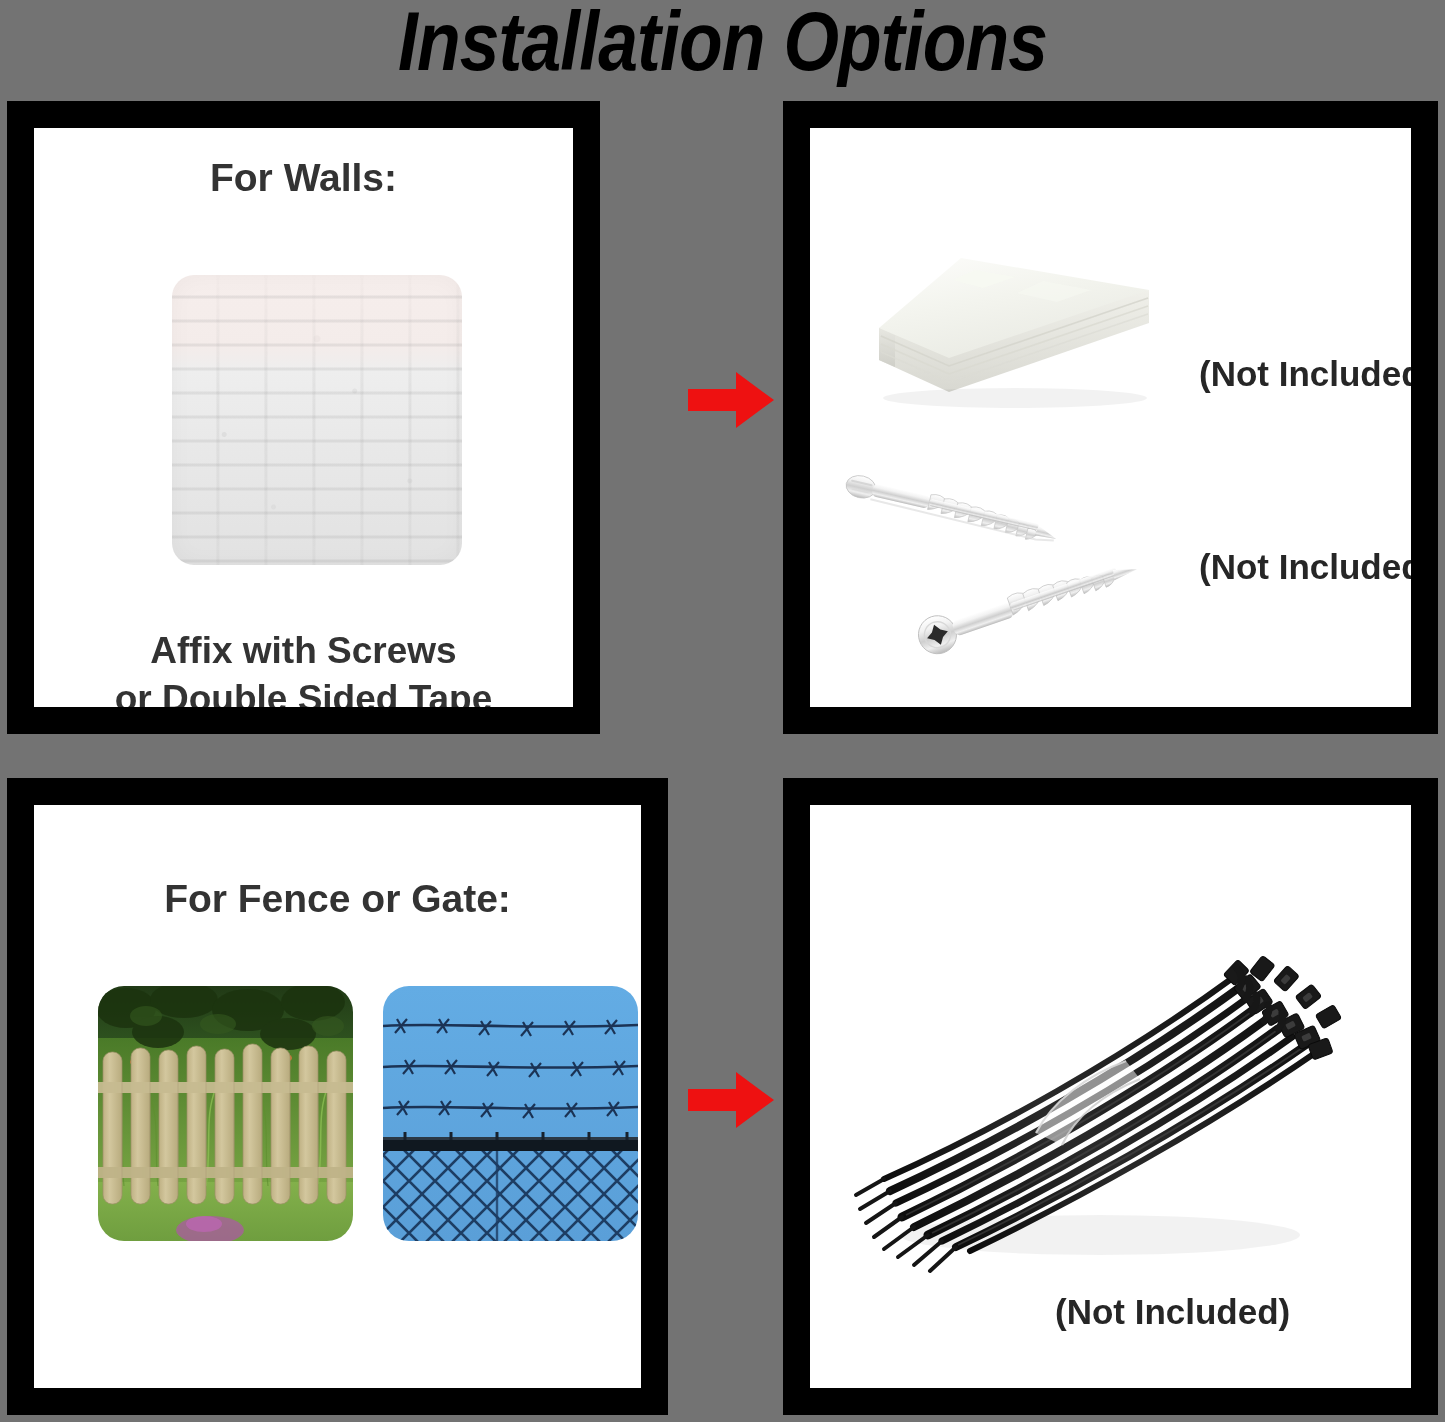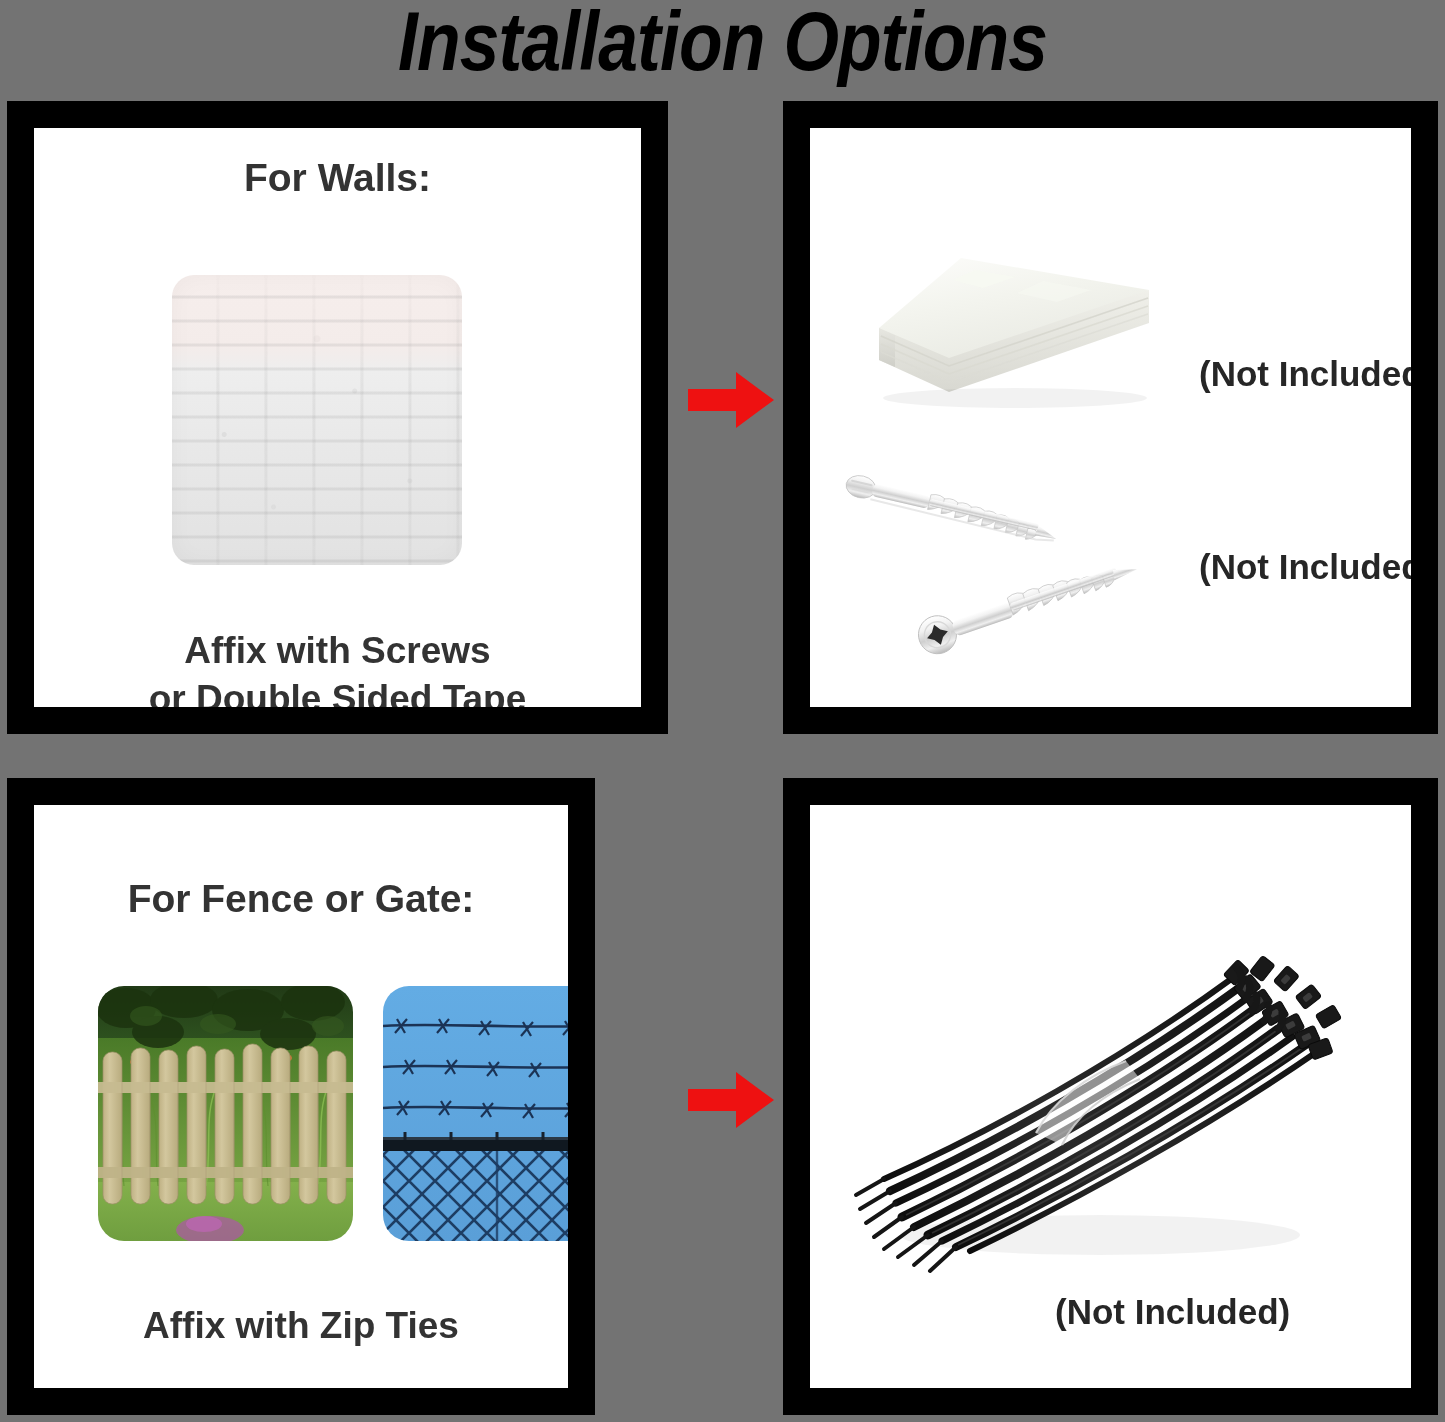--- a/index.html
+++ b/index.html
@@ -41,23 +41,23 @@
     position: absolute;
     background: #000000;
     box-sizing: border-box;
   }
   .panel-inner {
     position: absolute;
     inset: 27px;
     background: #ffffff;
     overflow: hidden;
   }
-  #panel-walls      { left: 7px;   top: 101px;  width: 661px; height: 633px; }
+  #panel-walls      { left: 7px;   top: 101px;  width: 593px; height: 633px; }
   #panel-hardware   { left: 783px; top: 101px;  width: 655px; height: 633px; }
-  #panel-fence      { left: 7px;   top: 778px;  width: 588px; height: 637px; }
+  #panel-fence      { left: 7px;   top: 778px;  width: 661px; height: 637px; }
   #panel-zipties    { left: 783px; top: 778px;  width: 655px; height: 637px; }
 
   
   .panel-heading {
     position: absolute;
     width: 100%;
     text-align: center;
     font-weight: bold;
     font-size: 39px;
     color: #333333;
@@ -438,21 +438,20 @@
             <path d="M22,146 L22,154 M68,146 L68,154 M114,146 L114,154
                      M160,146 L160,154 M206,146 L206,154 M244,146 L244,154"></path>
           </g>
 
           <rect x="0" y="165" width="255" height="90" fill="url(#chainlink)"></rect>
 
           <path d="M114,165 L114,255" stroke="#1d3d63" stroke-width="2.4" opacity="0.8"></path>
         </svg>
       </div>
 
-      <div class="panel-caption" style="top:496px;">Affix with Zip Ties</div>
     </div>
   </div>
 
   <svg class="arrow" style="left:688px; top:1072px;" viewBox="0 0 86 56">
     <polygon points="0,17 48,17 48,0 86,28 48,56 48,39 0,39" fill="#ee1111"></polygon>
   </svg>
 
   <div class="panel" id="panel-zipties">
     <div class="panel-inner">
 

